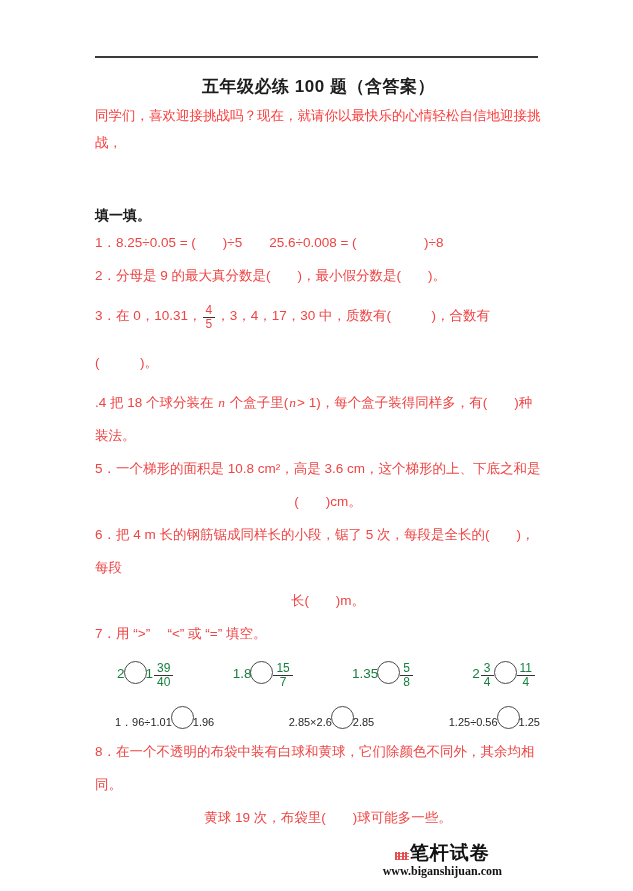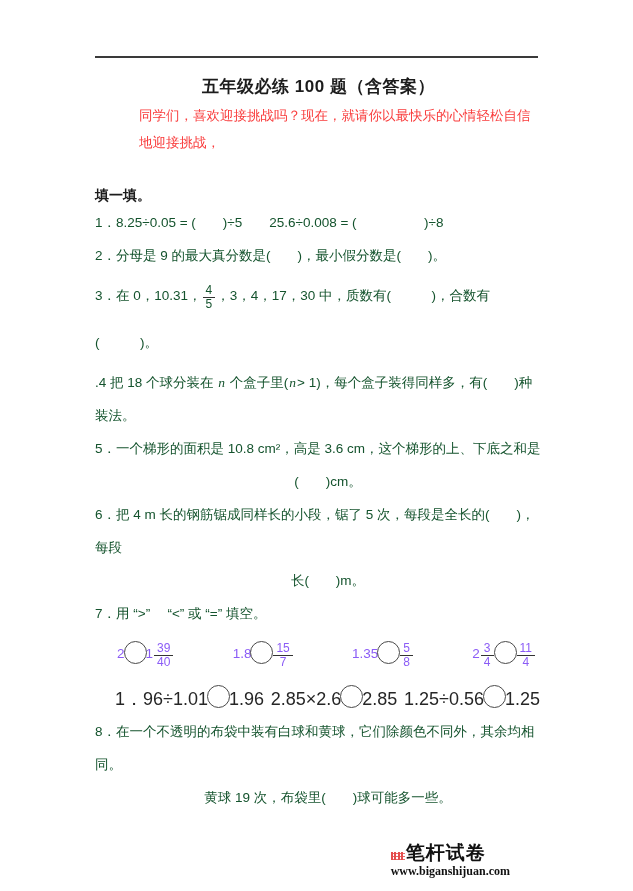--- a/index.html
+++ b/index.html
@@ -19,59 +19,59 @@
     position:absolute;top:72px;left:95px;width:447px;
   }
   .doc-title{
     font-size:17px;font-weight:700;text-align:center;
     line-height:30px;letter-spacing:0.5px;color:#1c1c1c;
     white-space:pre-wrap;
   }
   .intro{
     color:#f93b3b;font-size:13.5px;line-height:27px;
   }
-  .intro .iline{white-space:pre-wrap;margin-left:44px;}
+  .intro .iline{white-space:pre-wrap;}
   .section-header{
-    margin-top:28px;font-size:14px;font-weight:700;line-height:22px;color:#1c1c1c;
+    margin-top:48px;font-size:14px;font-weight:700;line-height:22px;color:#1c1c1c;
     white-space:pre-wrap;
   }
   .q .line{
     font-size:13.5px;line-height:33px;min-height:33px;
-    white-space:pre-wrap;color:#14532d;
+    white-space:pre-wrap;color:#ef4444;
   }
   .q .line.tall{line-height:47px;min-height:47px;}
   .q .line.cont{padding-left:19px;text-align:center;}
   .var{font-style:italic;font-family:"Liberation Serif",serif;padding:0 1px;}
   
   .frac{
     display:inline-block;vertical-align:-8px;text-align:center;
     line-height:1.1;font-size:12px;margin:0 1px;
   }
   .frac .num{display:block;padding:0 3px;border-bottom:1.2px solid #333;}
   .frac .den{display:block;padding:0 3px;}
   
   .circle{
     display:inline-block;width:21px;height:21px;
     border:1.3px solid #4a4a4a;border-radius:50%;
     vertical-align:-6px;margin:0 -1px;background:transparent;
   }
   .cmp-row1{
     display:flex;justify-content:space-between;align-items:center;
     height:50px;padding-left:22px;padding-right:6px;
-    font-size:13.5px;color:#8b5cf6;
+    font-size:13.5px;color:#15803d;
   }
   .cmp-row2{
     display:flex;justify-content:space-between;align-items:center;
     height:35px;padding-left:20px;padding-right:2px;
-    font-size:18px;color:#262626;
+    font-size:11px;color:#262626;
   }
   .cmp-row2 .circle{vertical-align:-3px;}
   .cmp{white-space:pre-wrap;}
   
-  .footer{position:absolute;right:56px;bottom:13px;text-align:left;}
+  .footer{position:absolute;right:64px;bottom:13px;text-align:center;}
   .brand-row{line-height:22px;white-space:nowrap;}
   .stamp{
     display:inline-block;width:14px;height:8px;margin-right:1px;vertical-align:-1px;
     background:
       repeating-linear-gradient(90deg,#e03030 0 2px,rgba(255,255,255,0) 2px 3.5px),
       repeating-linear-gradient(0deg,#e65050 0 1.5px,rgba(255,255,255,0) 1.5px 3px);
     opacity:.85;
   }
   .brand{font-size:19px;font-weight:700;color:#111;letter-spacing:1px;}
   .url{font-size:12px;font-weight:700;color:#111;line-height:13px;

